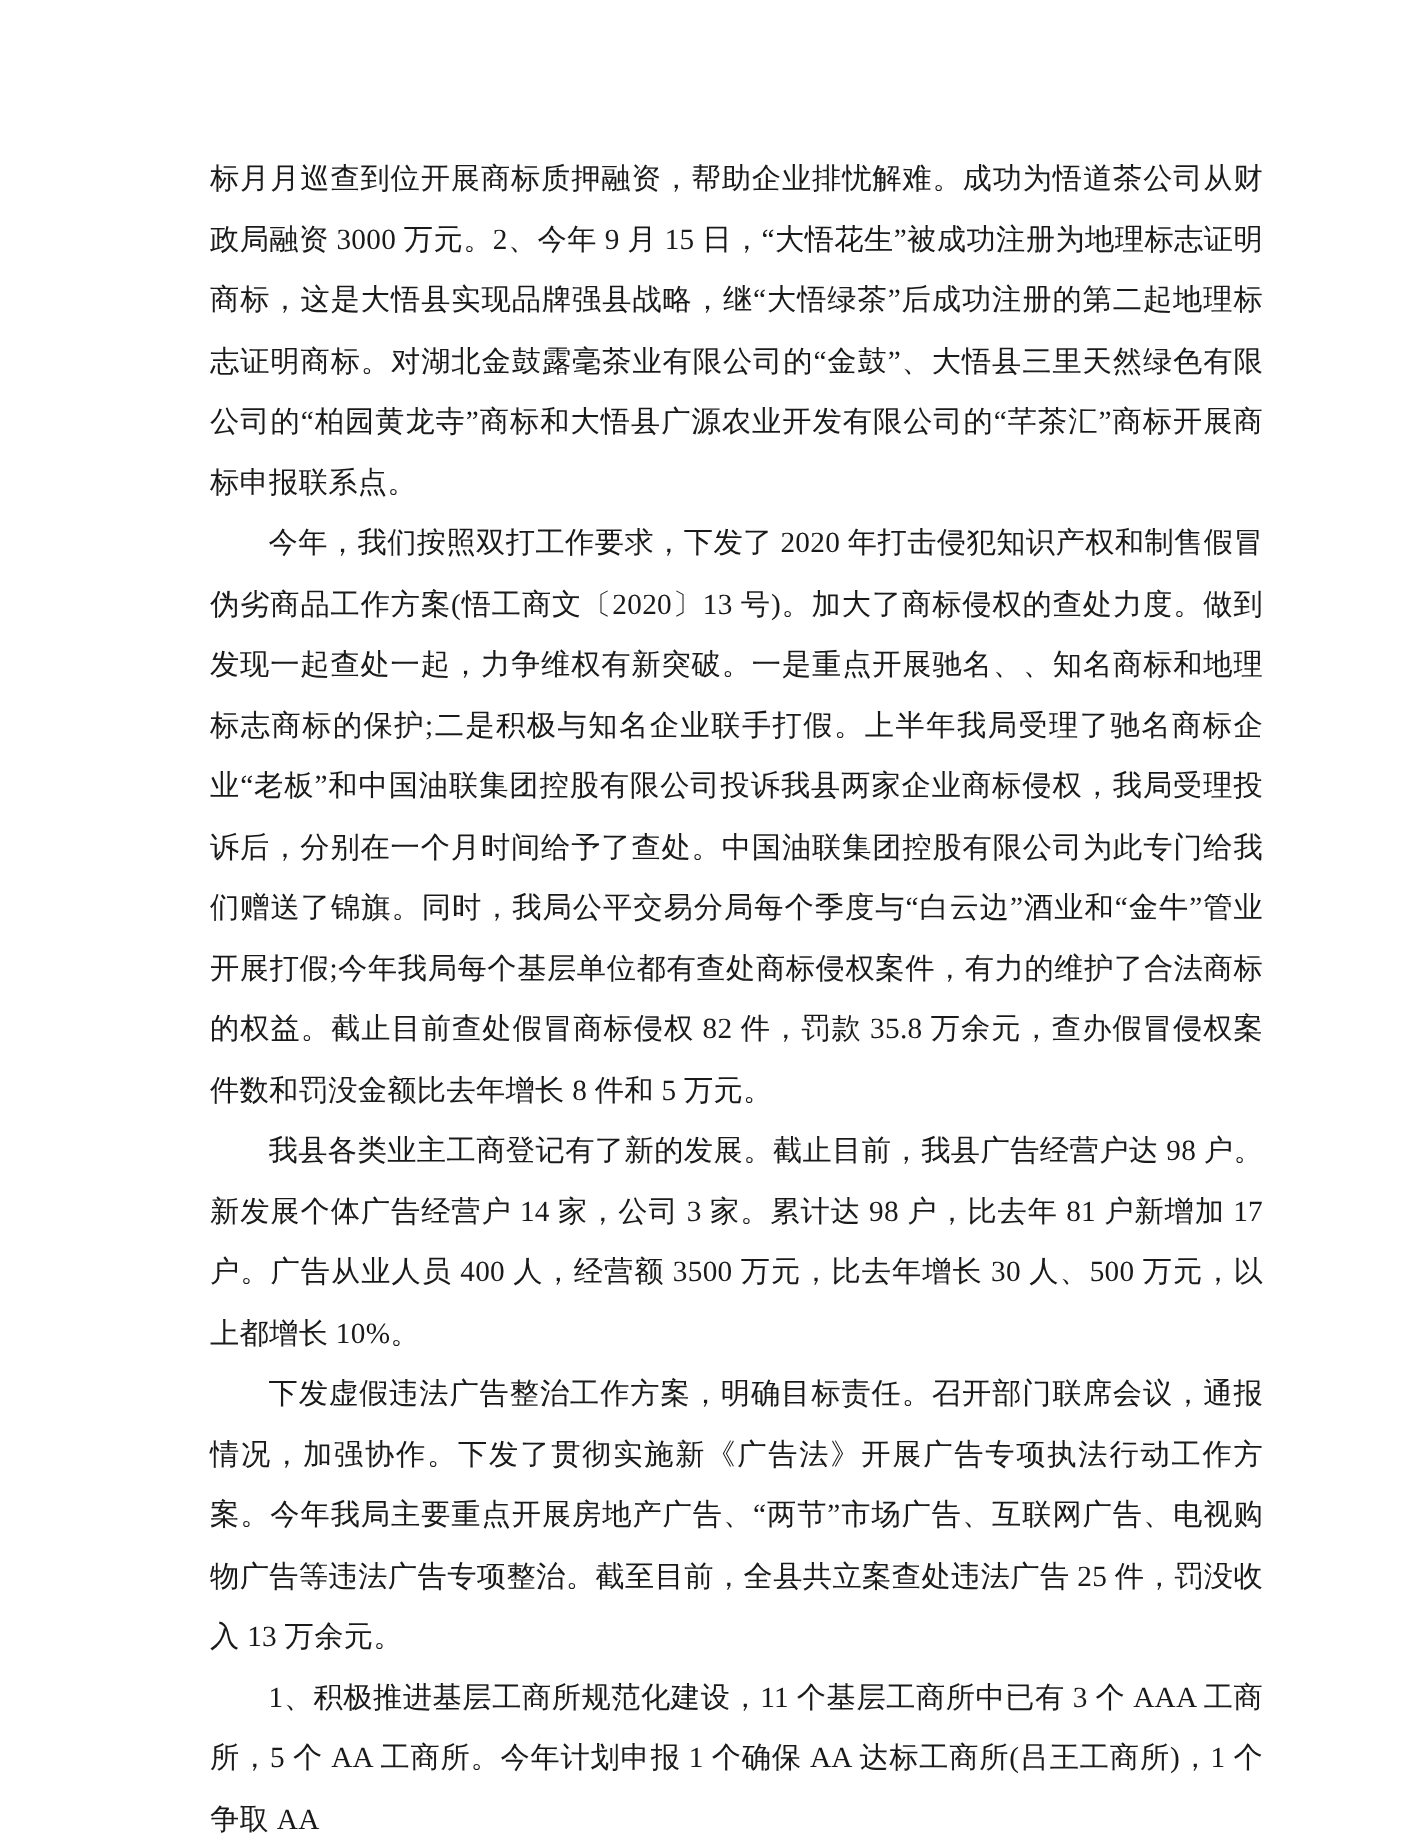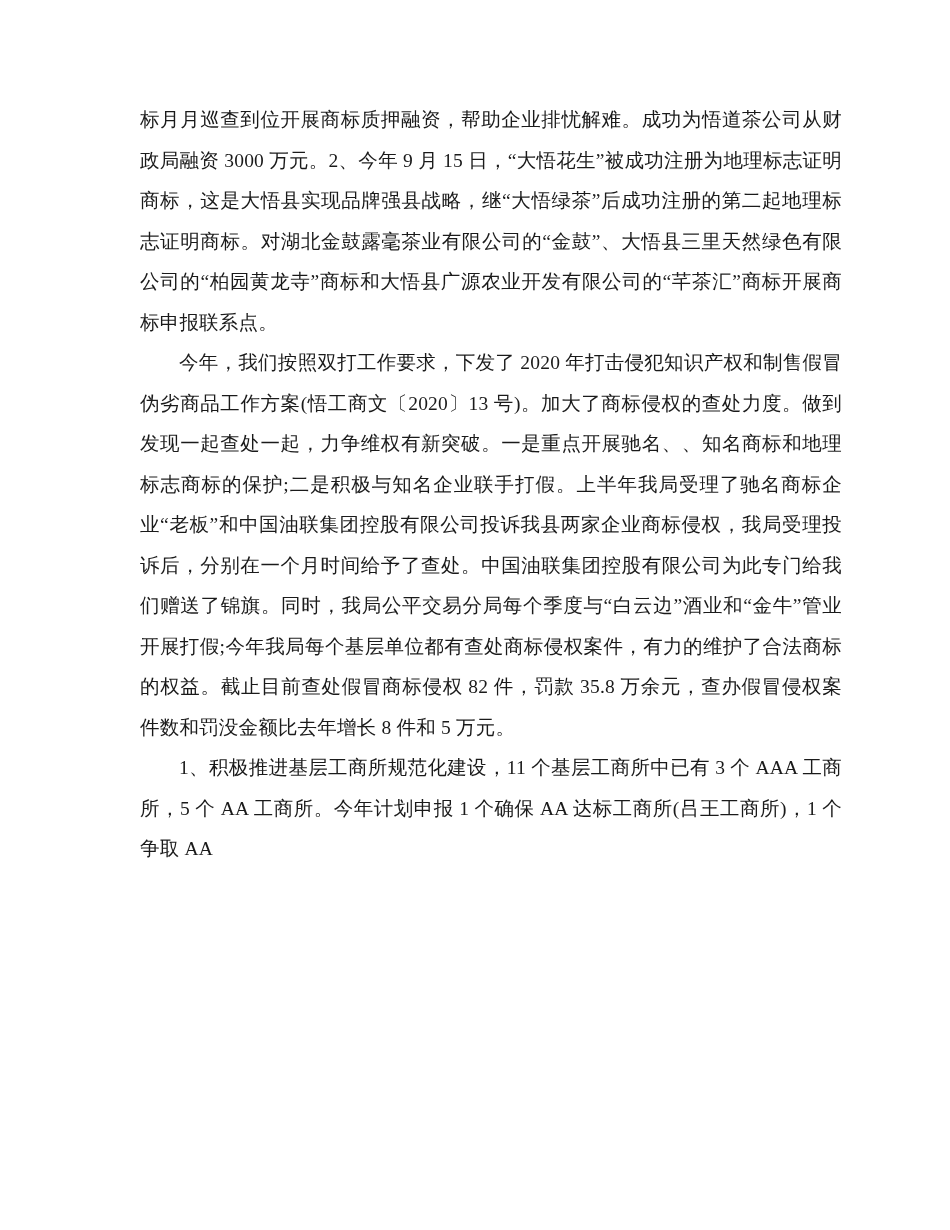--- a/index.html
+++ b/index.html
@@ -36,15 +36,17 @@
     text-indent: 2em;
   }
 </style>
 </head>
 <body>
 
 <div class="page">
   <div class="doc-body">
     <p class="para">标月月巡查到位开展商标质押融资，帮助企业排忧解难。成功为悟道茶公司从财政局融资 3000 万元。2、今年 9 月 15 日，“大悟花生”被成功注册为地理标志证明商标，这是大悟县实现品牌强县战略，继“大悟绿茶”后成功注册的第二起地理标志证明商标。对湖北金鼓露毫茶业有限公司的“金鼓”、大悟县三里天然绿色有限公司的“柏园黄龙寺”商标和大悟县广源农业开发有限公司的“芊茶汇”商标开展商标申报联系点。</p>
     <p class="para indent">今年，我们按照双打工作要求，下发了 2020 年打击侵犯知识产权和制售假冒伪劣商品工作方案(悟工商文〔2020〕13 号)。加大了商标侵权的查处力度。做到发现一起查处一起，力争维权有新突破。一是重点开展驰名、、知名商标和地理标志商标的保护;二是积极与知名企业联手打假。上半年我局受理了驰名商标企业“老板”和中国油联集团控股有限公司投诉我县两家企业商标侵权，我局受理投诉后，分别在一个月时间给予了查处。中国油联集团控股有限公司为此专门给我们赠送了锦旗。同时，我局公平交易分局每个季度与“白云边”酒业和“金牛”管业开展打假;今年我局每个基层单位都有查处商标侵权案件，有力的维护了合法商标的权益。截止目前查处假冒商标侵权 82 件，罚款 35.8 万余元，查办假冒侵权案件数和罚没金额比去年增长 8 件和 5 万元。</p>
+    <p class="para indent">我县各类业主工商登记有了新的发展。截止目前，我县广告经营户达 98 户。新发展个体广告经营户 14 家，公司 3 家。累计达 98 户，比去年 81 户新增加 17 户。广告从业人员 400 人，经营额 3500 万元，比去年增长 30 人、500 万元，以上都增长 10%。</p>
+    <p class="para indent">下发虚假违法广告整治工作方案，明确目标责任。召开部门联席会议，通报情况，加强协作。下发了贯彻实施新《广告法》开展广告专项执法行动工作方案。今年我局主要重点开展房地产广告、“两节”市场广告、互联网广告、电视购物广告等违法广告专项整治。截至目前，全县共立案查处违法广告 25 件，罚没收入 13 万余元。</p>
     <p class="para indent">1、积极推进基层工商所规范化建设，11 个基层工商所中已有 3 个 AAA 工商所，5 个 AA 工商所。今年计划申报 1 个确保 AA 达标工商所(吕王工商所)，1 个争取 AA</p>
   </div>
 </div>
 
 </body></html>

